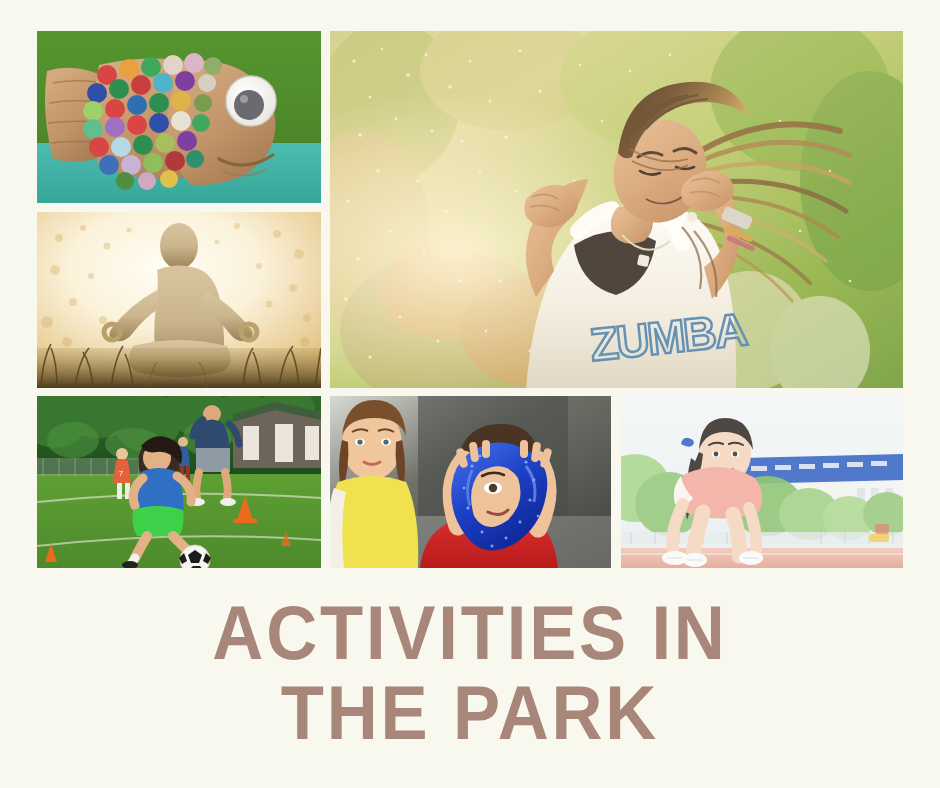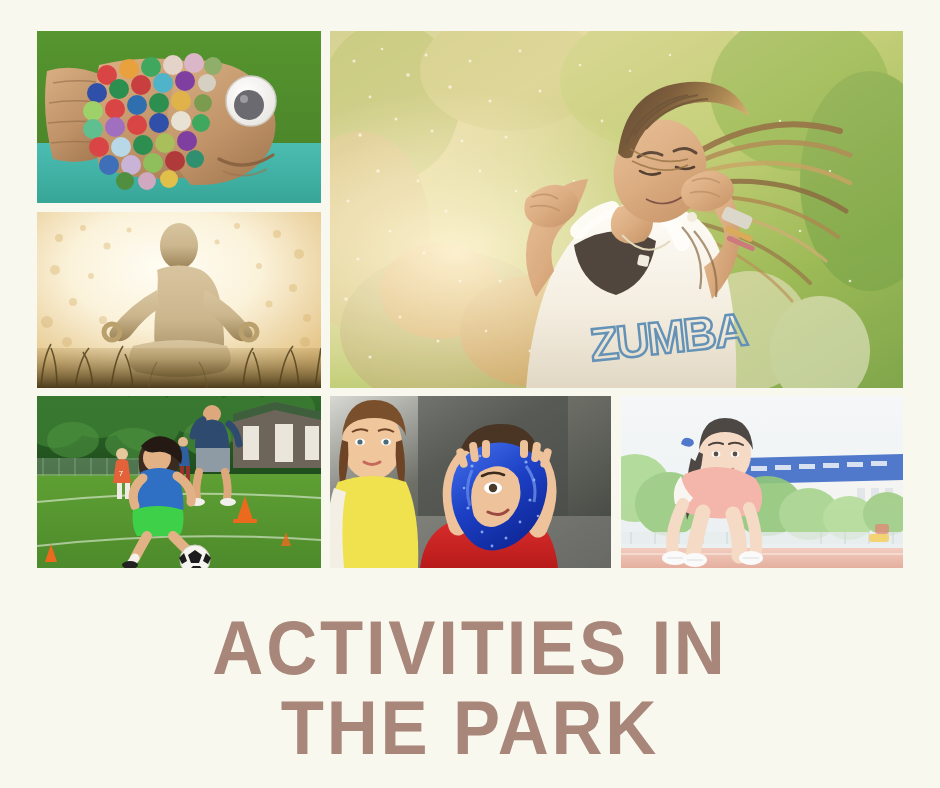--- a/index.html
+++ b/index.html
@@ -40,21 +40,21 @@
   #panel-yoga      { left: 37px;  top: 212px; width: 284px; height: 176px; }
   #panel-dance     { left: 330px; top: 31px;  width: 573px; height: 357px; }
   #panel-soccer    { left: 37px;  top: 396px; width: 284px; height: 172px; }
   #panel-slime     { left: 330px; top: 396px; width: 281px; height: 172px; }
   #panel-running   { left: 621px; top: 396px; width: 282px; height: 172px; }
 
   
   #title-block {
     position: absolute;
     left: 0;
-    top: 612px;
+    top: 597px;
     width: 940px;
     text-align: center;
     line-height: 0.95;
   }
   .title-line {
     display: block;
     color: #a8867a;
     font-family: "Liberation Sans", sans-serif;
     font-weight: bold;
     font-size: 76px;

